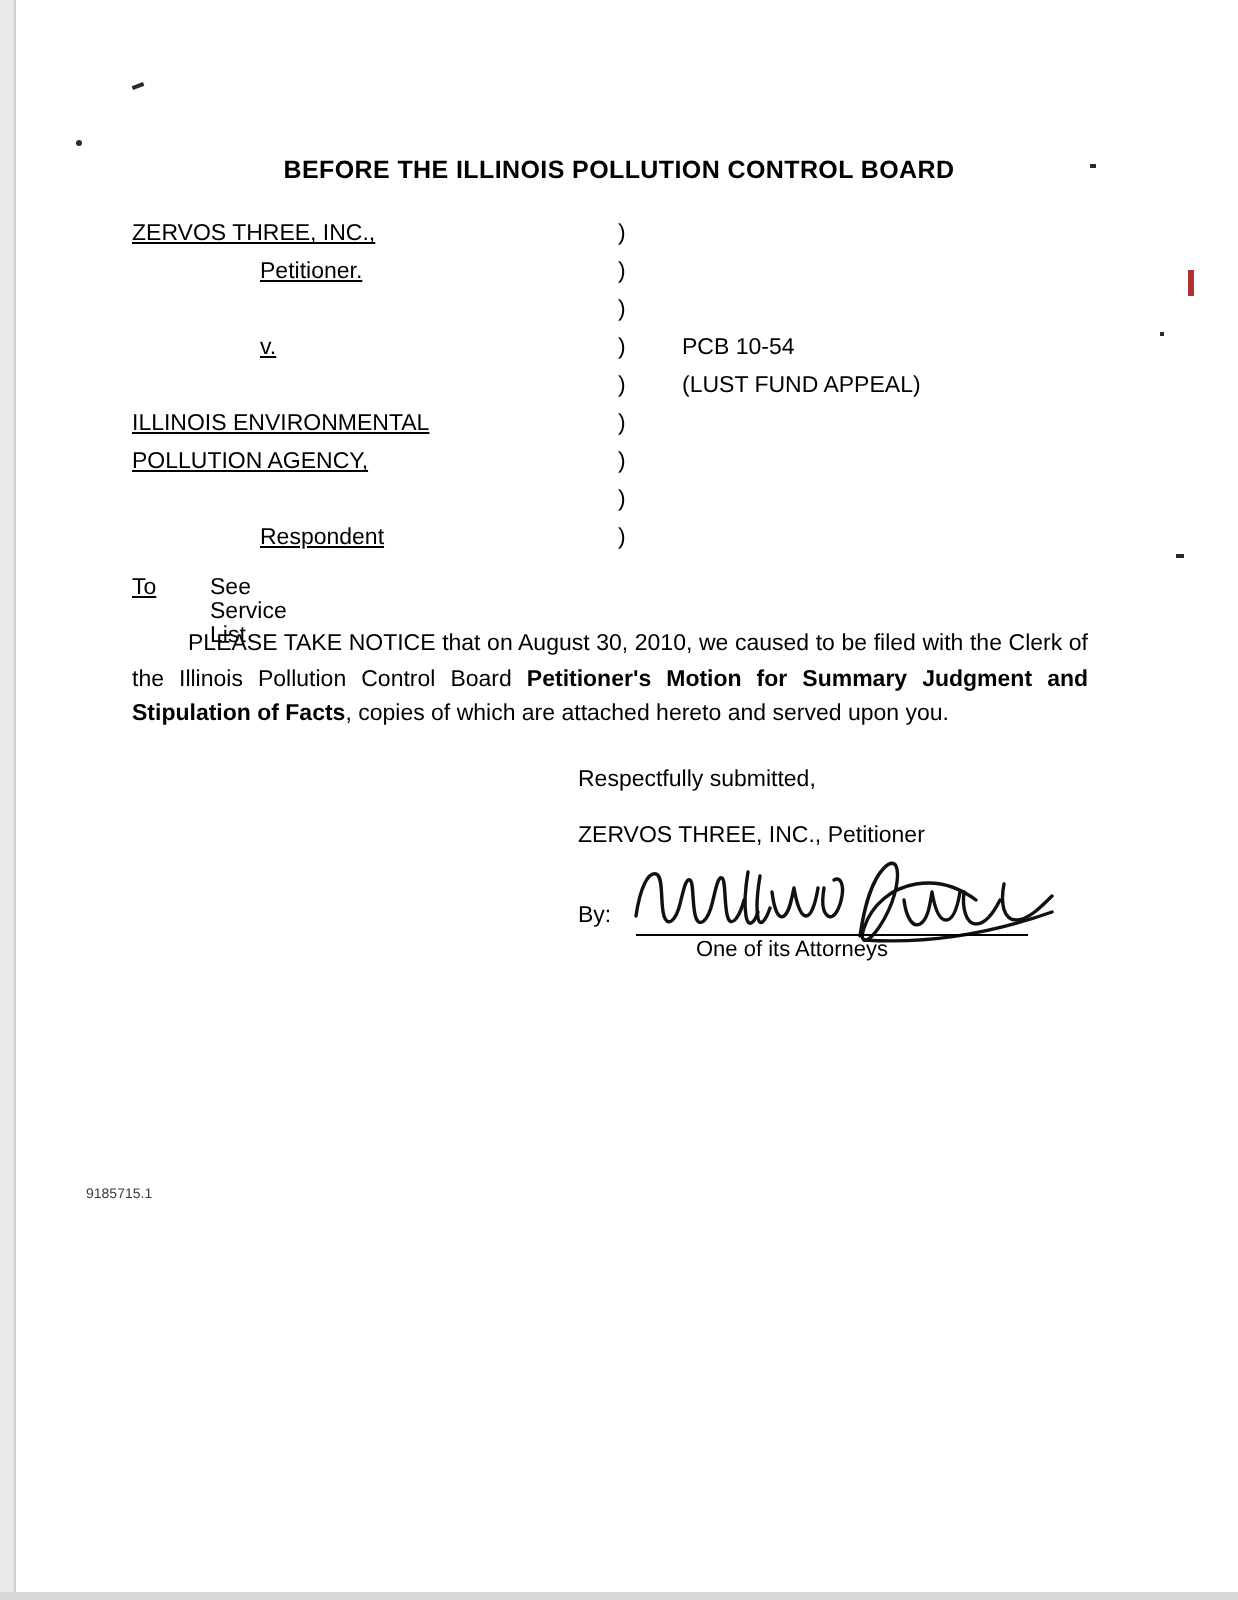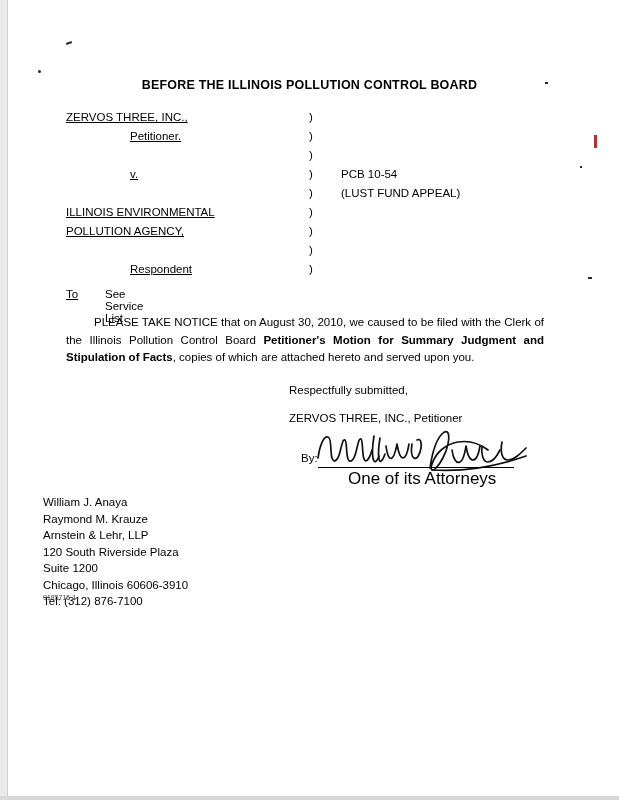--- a/index.html
+++ b/index.html
@@ -138,34 +138,33 @@
     position: absolute;
     left: 289px;
     top: 412px;
     font-size: 11.5px;
   }
   .by-label {
     position: absolute;
     left: 289px;
     top: 452px;
     font-size: 11.5px;
-    margin-left: 12px;
   }
   .sig-line {
     position: absolute;
     left: 318px;
     top: 467px;
     width: 196px;
     border-bottom: 1px solid #000;
   }
   .sig-caption {
     position: absolute;
     left: 348px;
     top: 469px;
-    font-size: 17px;
+    font-size: 11px;
   }
   .signature {
     position: absolute;
     left: 312px;
     top: 424px;
     width: 220px;
     height: 58px;
     pointer-events: none;
   }
 
@@ -275,26 +274,17 @@
         <path d="M140,26 C141,34 144,40 148,38 C152,36 153,28 154,22 C155,28 157,36 161,36 C165,36 167,28 168,22"></path>
         <path d="M170,22 C169,30 171,38 176,38 C181,38 185,32 188,26"></path>
         <path d="M190,18 C188,28 190,36 196,36 C202,36 208,30 214,24"></path>
         <path d="M120,46 C150,48 180,44 214,32"></path>
       </g>
     </svg>
 
     <div class="sig-line"></div>
     <div class="sig-caption">One of its Attorneys</div>
 
-    <div class="address">
-      <div>William J. Anaya</div>
-      <div>Raymond M. Krauze</div>
-      <div>Arnstein &amp; Lehr, LLP</div>
-      <div>120 South Riverside Plaza</div>
-      <div>Suite 1200</div>
-      <div>Chicago, Illinois  60606-3910</div>
-      <div>Tel:  (312) 876-7100</div>
-    </div>
 
     <div class="docnum">9185715.1</div>
 
   </div>
 </div>
 
 </body></html>

